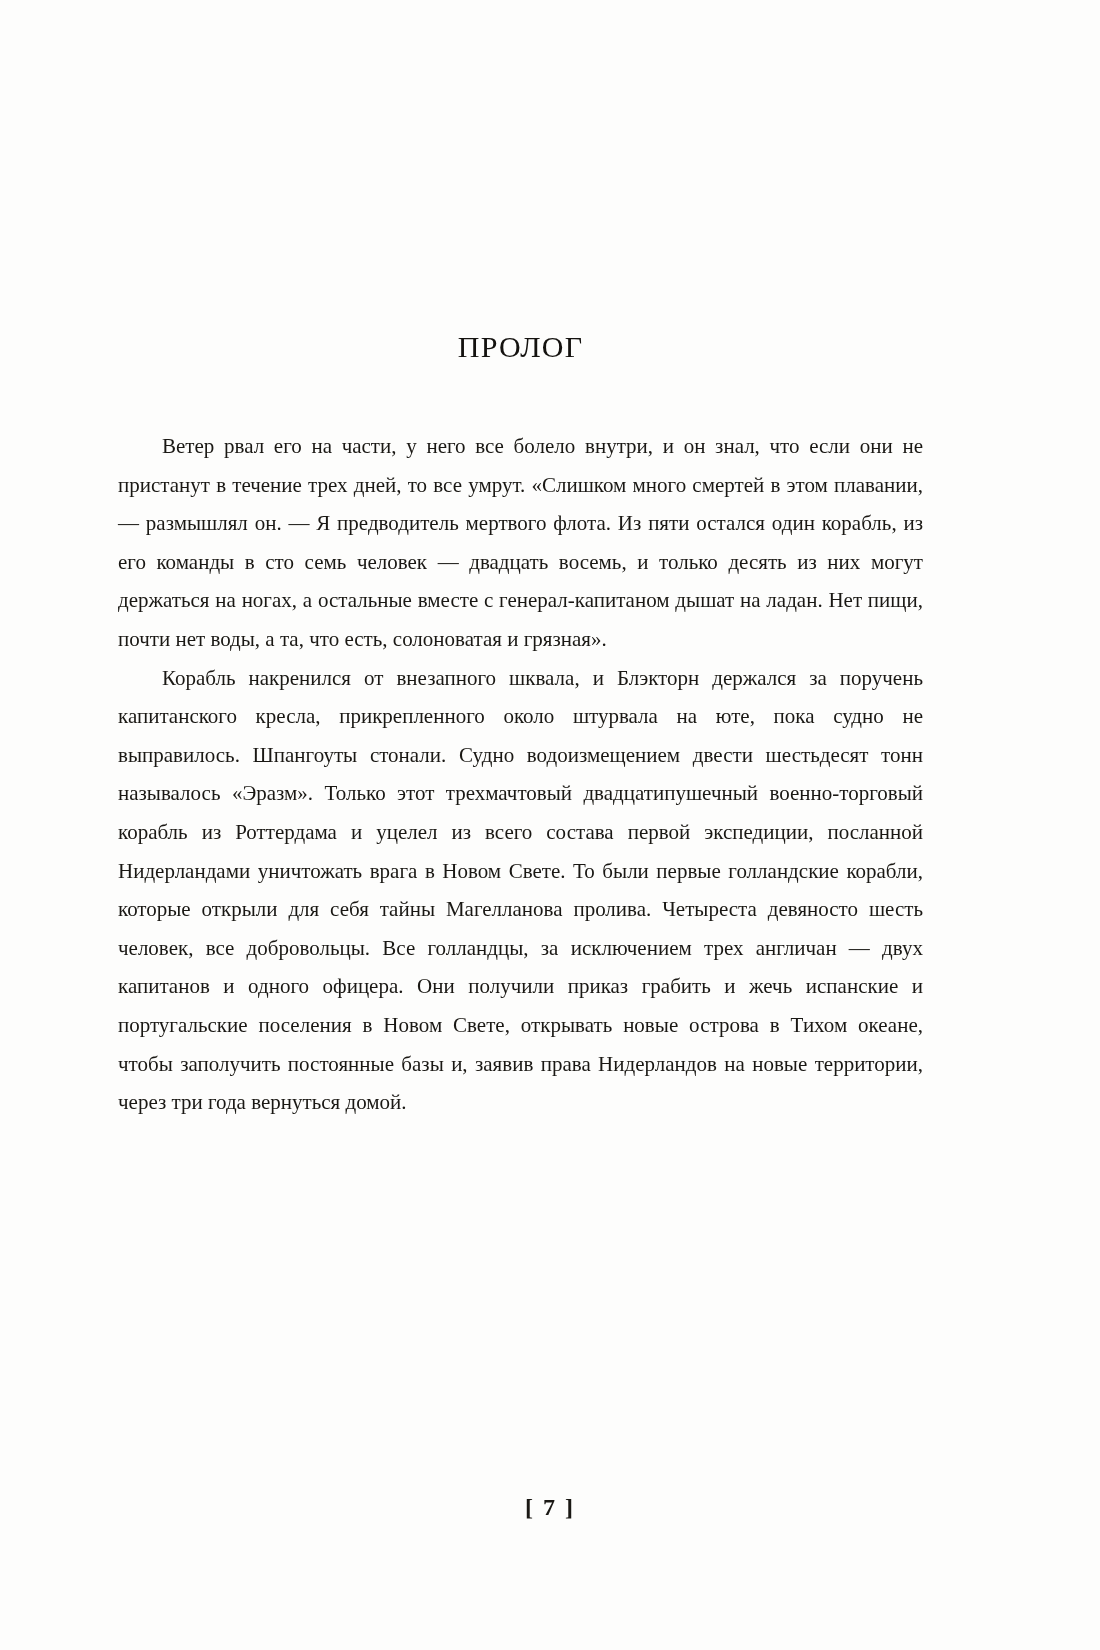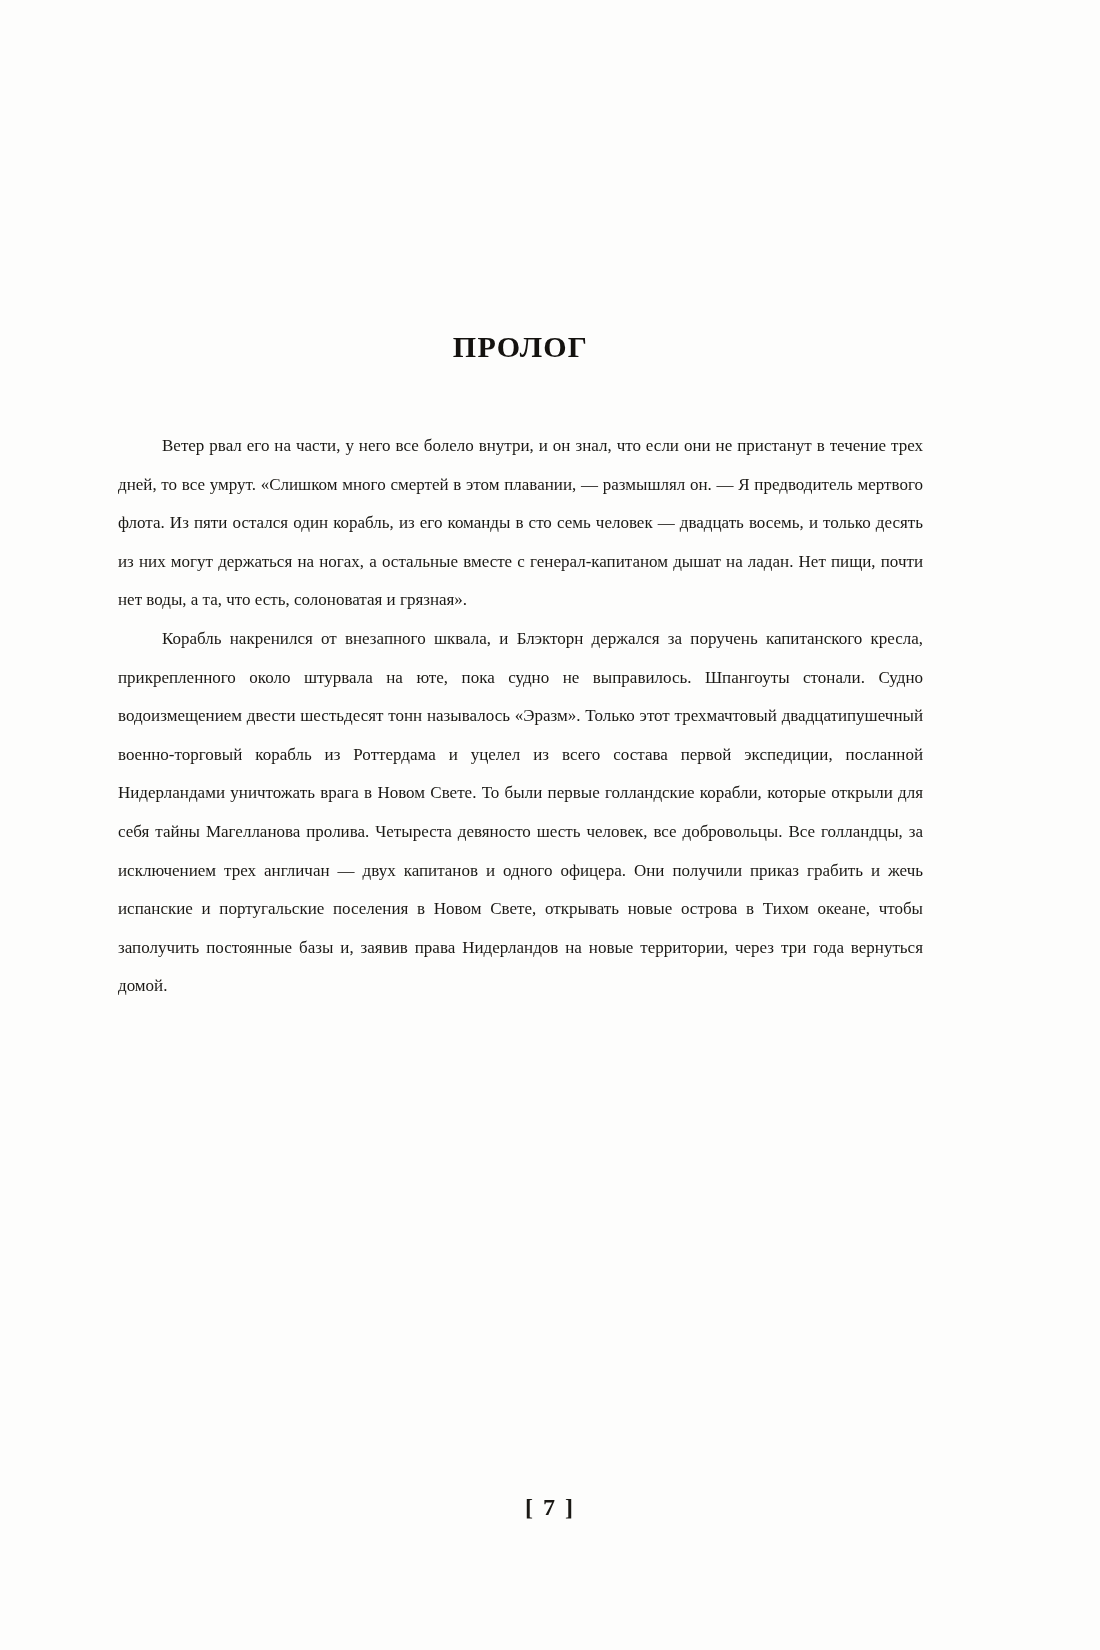--- a/index.html
+++ b/index.html
@@ -21,30 +21,30 @@
 
   .content {
     position: absolute;
     left: 118px;
     top: 330px;
     width: 805px;
   }
 
   .chapter-title {
     text-align: center;
-    font-weight: bold;
+    font-weight: normal;
     font-size: 30px;
     letter-spacing: 1.2px;
     color: #14120f;
     margin: 0 0 64px 0;
     line-height: 1.1;
   }
 
   .body-text {
-    font-size: 17px;
+    font-size: 21px;
     line-height: 38.6px;
     text-align: justify;
     text-justify: inter-word;
     color: #1a1814;
     -webkit-hyphens: manual;
     hyphens: manual;
   }
 
   .body-text p {
     margin: 0;

